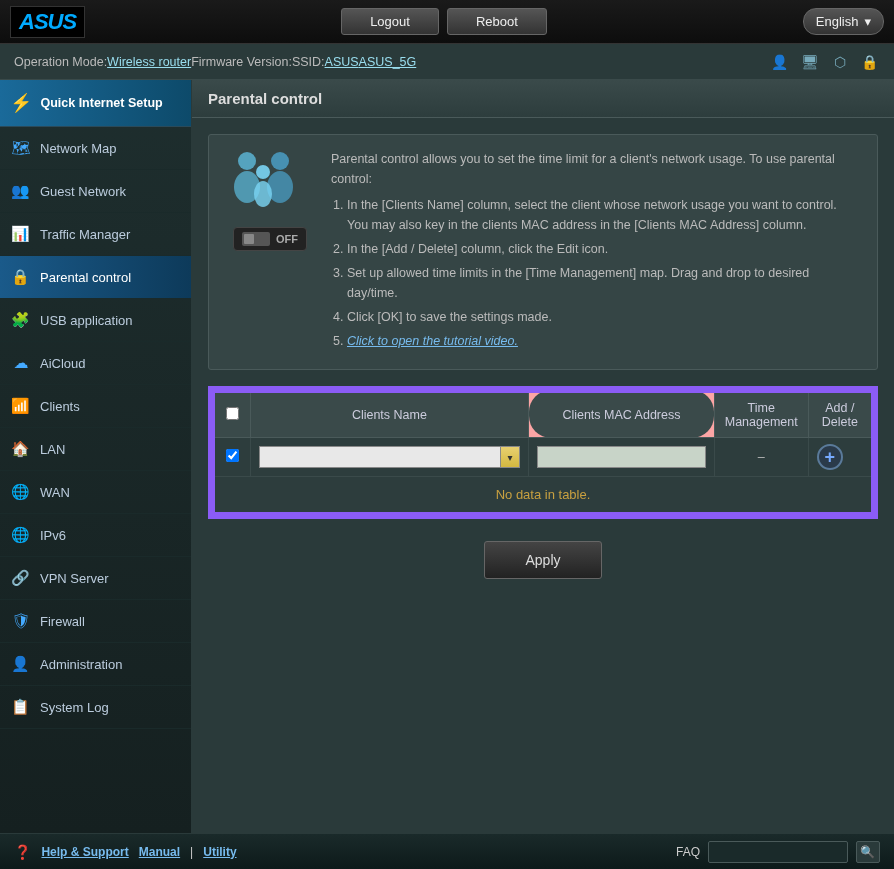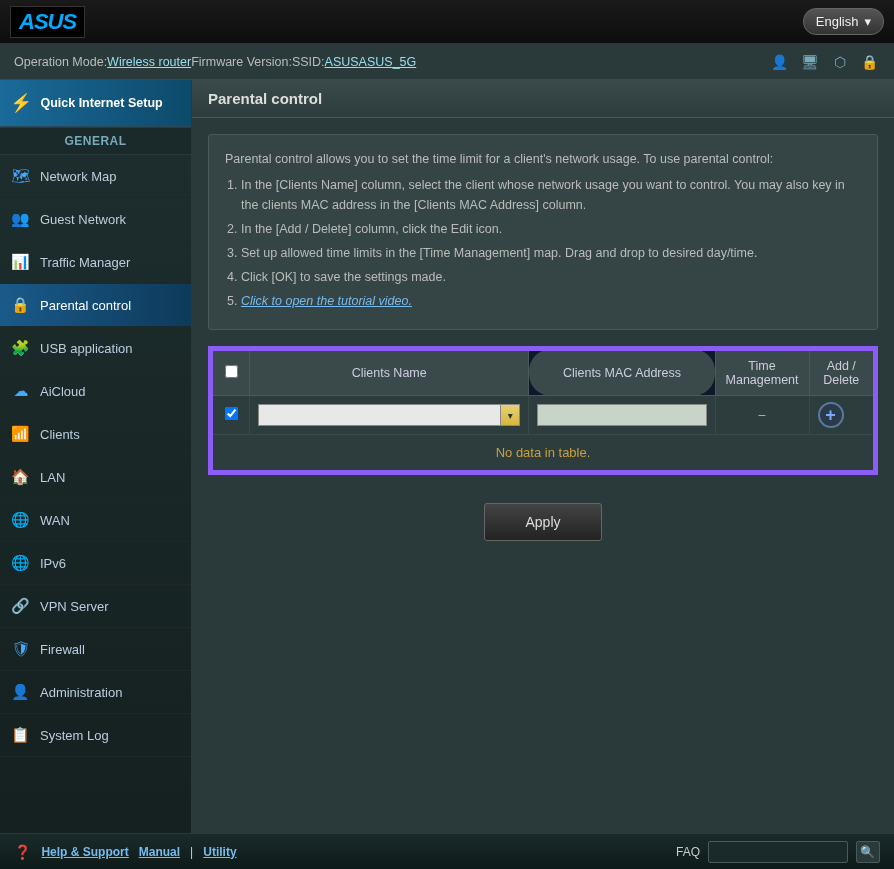--- a/index.html
+++ b/index.html
@@ -247,23 +247,23 @@
       text-decoration: underline;
       cursor: pointer;
       font-weight: normal;
       font-style: italic;
     }
 
     
     .pc-table {
       width: 100%;
       border-collapse: collapse;
-      background: #0f172a;
-      border: 5px solid #8b5cf6;
-      margin-bottom: 20px;
+      background: #fca5a5;
+      border: 7px solid #8b5cf6;
+      margin-bottom: 14px;
     }
     .pc-table th {
       background: #3a4a4a;
       color: #ccd;
       padding: 8px 10px;
       font-size: 12.5px;
       font-weight: normal;
       border: 1px solid #4a5a5a;
       text-align: center;
     }
@@ -394,20 +394,24 @@
       justify-content: center;
       border-radius: 2px;
     }
     .help-icon { color: #4af; font-size: 14px; }
   </style>
 </head>
 <body>
 
 <div class="top-bar">
   <div class="logo">ASUS</div>
+  <div class="top-bar-center">
+    <button class="top-btn">Logout</button>
+    <button class="top-btn">Reboot</button>
+  </div>
   <div class="lang-select">
     <span>English</span>
     <span>▾</span>
   </div>
 </div>
 
 <div class="op-bar">
   <span>Operation Mode:</span>
   <a href="#">Wireless router</a>
   <span>Firmware Version:</span>
@@ -424,21 +428,20 @@
 
 <div class="main-layout">
 
   <div class="sidebar">
     <div class="sidebar-quick">
       <div class="qs-icon">⚡</div>
       <div class="qs-text">Quick Internet
 Setup</div>
     </div>
 
-    <div class="section-header">General</div>
 
     <div class="sidebar-item">
       <div class="sidebar-icon">🗺</div>
       <span>Network Map</span>
     </div>
     <div class="sidebar-item">
       <div class="sidebar-icon">👥</div>
       <span>Guest Network</span>
     </div>
     <div class="sidebar-item">
@@ -491,20 +494,38 @@
       <div class="sidebar-icon">📋</div>
       <span>System Log</span>
     </div>
   </div>
 
   <div class="content">
     <div class="content-header">Parental control</div>
     <div class="content-inner">
 
       <div class="parental-desc-box">
+        <div class="parental-image">
+
+          <svg class="family-icon" viewBox="0 0 90 70" xmlns="http://www.w3.org/2000/svg">
+
+            <circle cx="22" cy="12" r="9" fill="#5ab4d4" opacity="0.85"></circle>
+            <ellipse cx="22" cy="38" rx="13" ry="16" fill="#5ab4d4" opacity="0.75"></ellipse>
+
+            <circle cx="55" cy="12" r="9" fill="#4a9ec4" opacity="0.85"></circle>
+            <ellipse cx="55" cy="38" rx="13" ry="16" fill="#4a9ec4" opacity="0.75"></ellipse>
+
+            <circle cx="38" cy="23" r="7" fill="#7ad4f4" opacity="0.9"></circle>
+            <ellipse cx="38" cy="45" rx="9" ry="13" fill="#7ad4f4" opacity="0.8"></ellipse>
+          </svg>
+          <div class="toggle-switch">
+            <div class="toggle-knob"></div>
+            <span class="toggle-label">OFF</span>
+          </div>
+        </div>
         <div class="desc-text">
           <p>Parental control allows you to set the time limit for a client's network usage. To use parental control:</p>
           <ol>
             <li>In the [Clients Name] column, select the client whose network usage you want to control. You may also key in the clients MAC address in the [Clients MAC Address] column.</li>
             <li>In the [Add / Delete] column, click the Edit icon.</li>
             <li>Set up allowed time limits in the [Time Management] map. Drag and drop to desired day/time.</li>
             <li>Click [OK] to save the settings made.</li>
             <li>
               <a href="#">Click to open the tutorial video.</a>
             </li>

